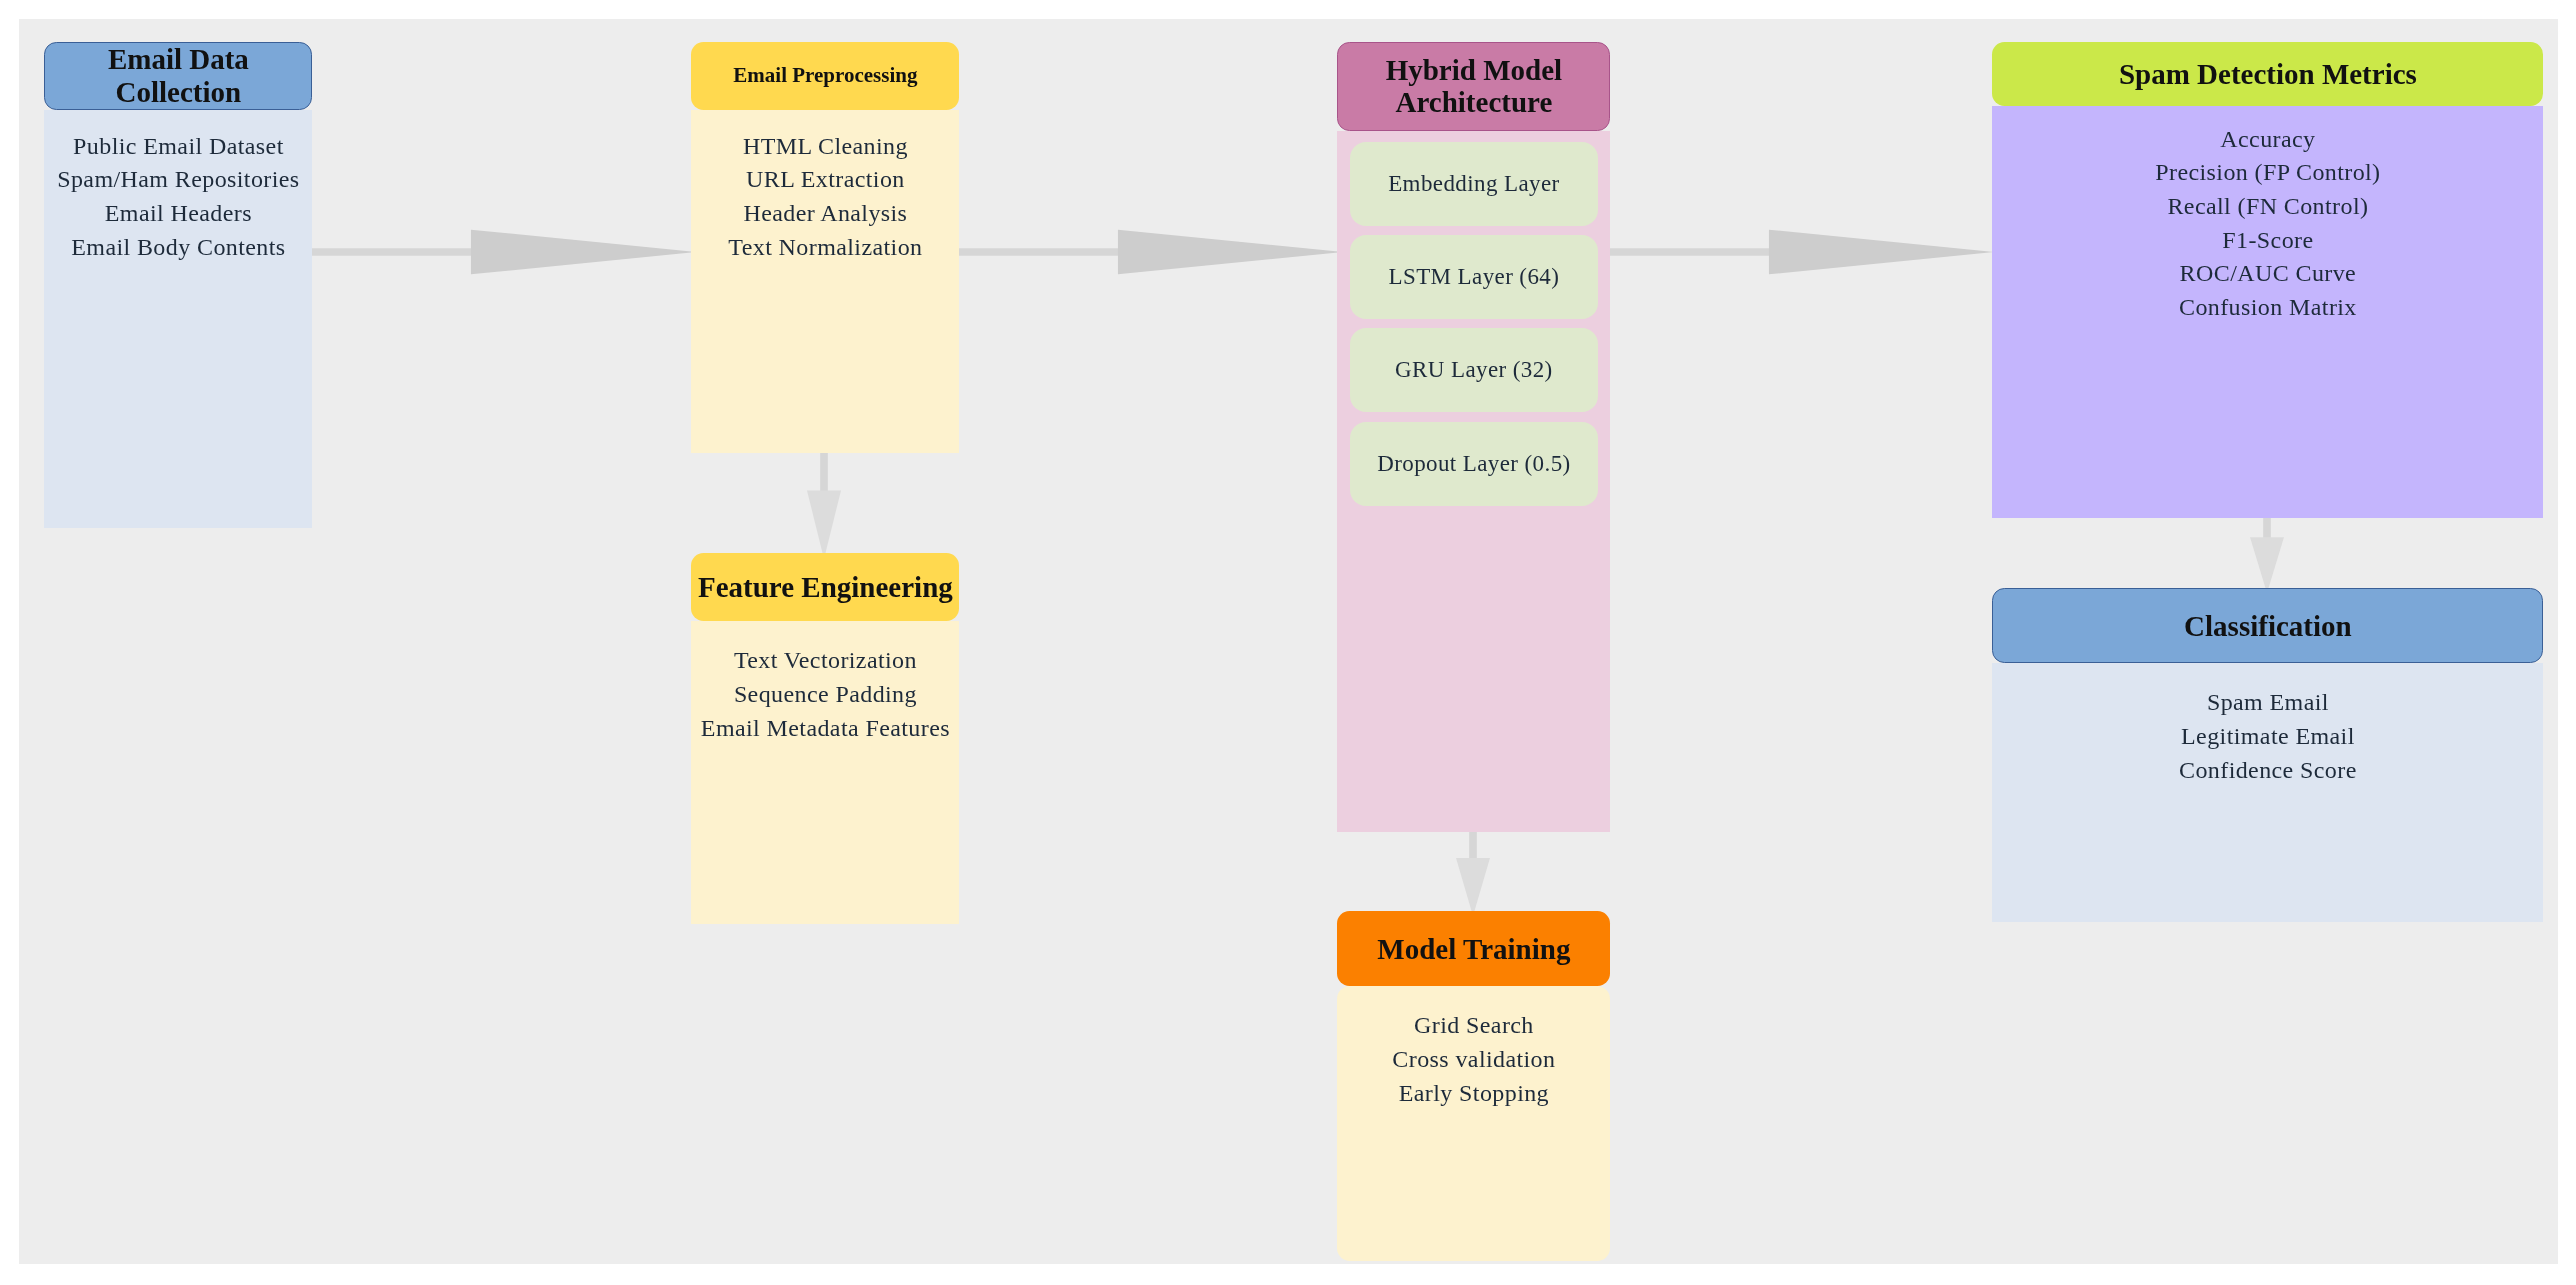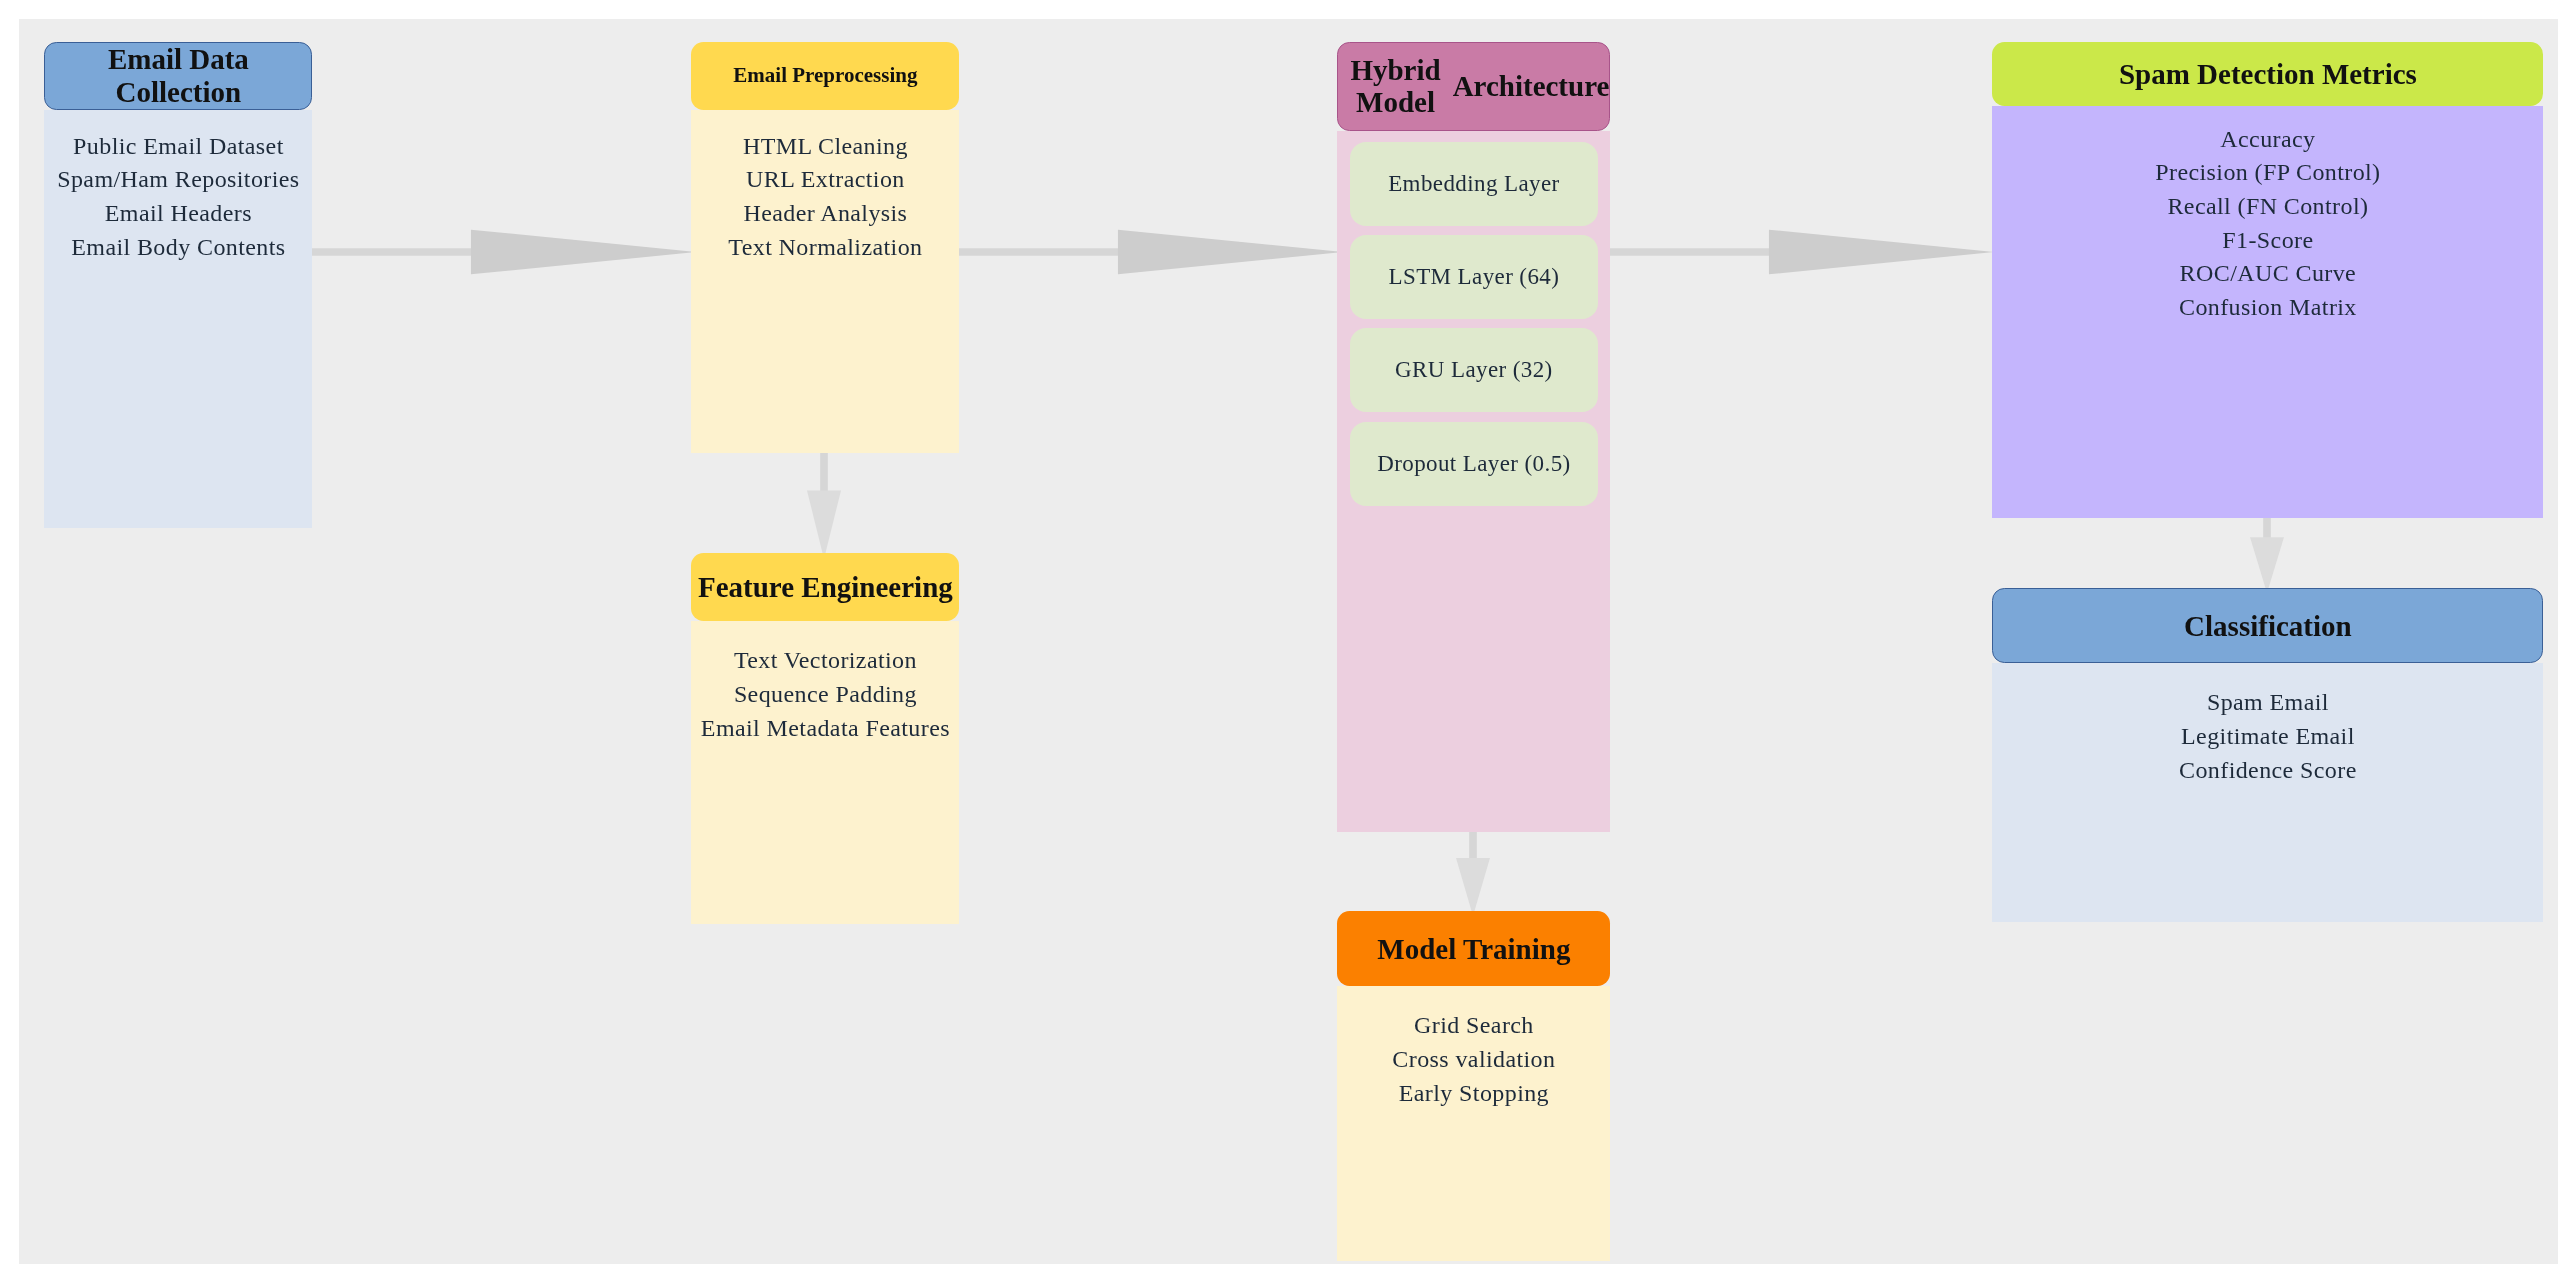--- a/index.html
+++ b/index.html
@@ -33,33 +33,33 @@
   #c-prep .card-head{height:68px;background:#ffd94f;font-size:21px;}
   #c-prep .card-body{top:68px;height:343px;background:#fdf2ce;font-size:24px;padding-top:20px;}
 
   
   #c-feat{left:672px;top:534px;width:268px;height:371px;}
   #c-feat .card-head{height:68px;background:#ffd94f;font-size:29px;}
   #c-feat .card-body{top:68px;height:303px;background:#fdf2ce;font-size:24px;padding-top:23px;}
 
   
   #c-hybrid{left:1318px;top:22.5px;width:273px;height:791px;}
-  #c-hybrid .card-head{height:89px;background:#c97ba6;border:1.6px solid #a8548a;font-size:29px;}
+  #c-hybrid .card-head{height:89px;background:#c97ba6;border:1.6px solid #a8548a;font-size:29px;flex-direction:column;}
   #c-hybrid .card-body{top:89px;height:701px;background:#eccfdf;padding:11px 12.4px 12.4px 12.4px;}
   .layer{
     height:84px;margin-bottom:9.3px;background:#dfe9cd;border-radius:16px;
     display:flex;align-items:center;justify-content:center;
     font-size:23px;color:#1d2a3a;letter-spacing:0.4px;white-space:nowrap;
   }
   .layer:last-child{margin-bottom:0;}
 
   
   #c-train{left:1318px;top:892px;width:273px;height:349px;}
   #c-train .card-head{height:75px;background:#fb8000;font-size:29px;}
-  #c-train .card-body{top:75px;height:275px;background:#fdf2ce;font-size:24px;padding-top:23px;}
+  #c-train .card-body{top:75px;height:275px;background:#fdf2ce;font-size:24px;padding-top:23px;border-radius:13px;}
 
   
   #c-metrics{left:1973px;top:22.5px;width:551px;height:475px;}
   #c-metrics .card-head{height:64px;background:#cbe849;font-size:29px;}
   #c-metrics .card-body{top:64px;height:412px;background:#c4b5fd;font-size:24px;padding-top:17px;}
 
   
   #c-class{left:1973px;top:569px;width:551px;height:334px;}
   #c-class .card-head{height:75px;background:#7ba7d7;border:1.6px solid #3a5f96;font-size:29px;}
   #c-class .card-body{top:75px;height:259px;background:#dde5f1;font-size:24px;padding-top:23px;}

